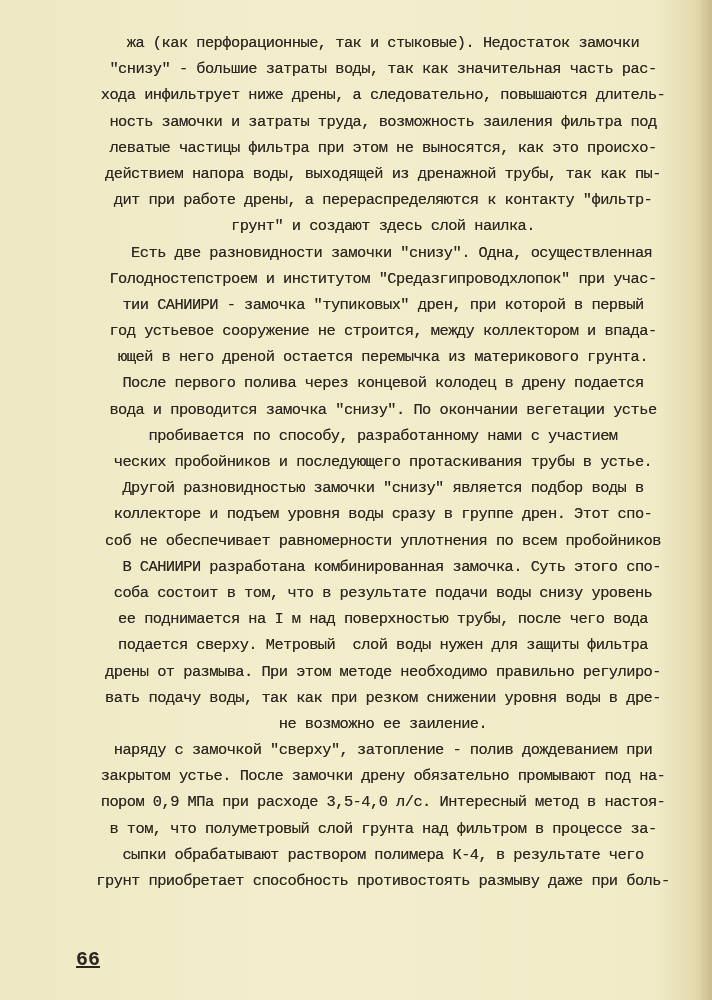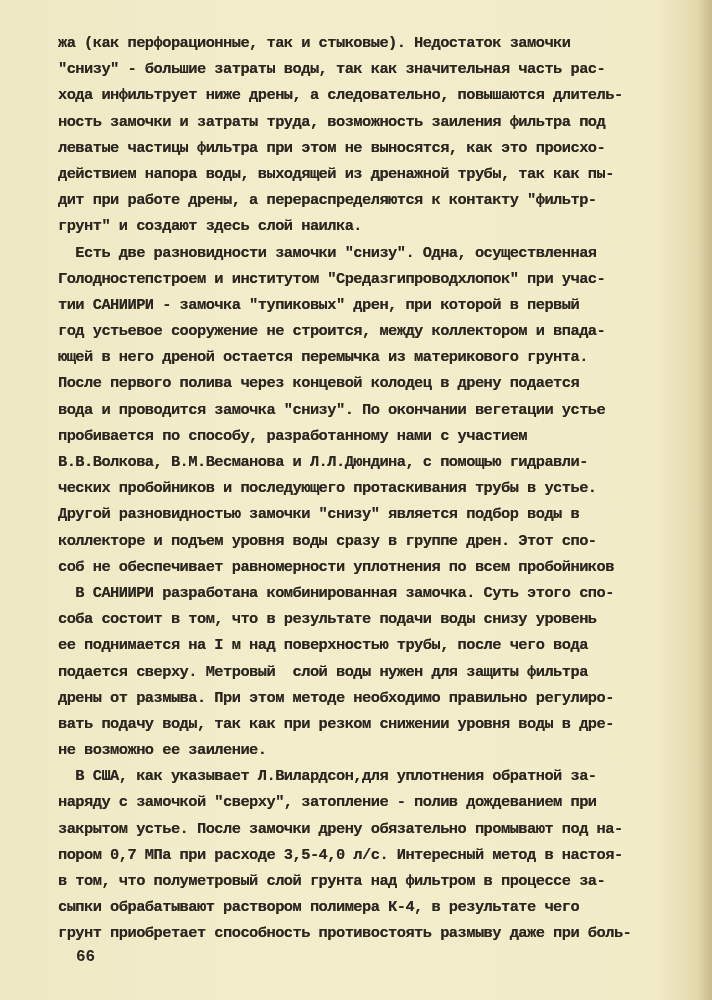--- a/index.html
+++ b/index.html
@@ -16,27 +16,28 @@
     position: absolute; left: 58px; top: 30px; width: 650px;
   }
   .line {
     font-family: "Liberation Mono", "DejaVu Sans Mono", monospace;
     font-size: 15.4px;
     letter-spacing: -0.55px;
     line-height: 26.2px;
     height: 26.2px;
     white-space: pre;
     color: #2b2620;
-    font-weight: bold;
+    font-weight: normal;
     text-shadow: 0 0 0.6px rgba(40,35,28,0.6);
+    text-align: center;
   }
   .page-number {
     position: absolute; left: 76px; top: 948px;
     font-family: "Liberation Mono", "DejaVu Sans Mono", monospace;
-    font-size: 16px; font-weight: bold; color: #2b2620;
+    font-size: 20px; font-weight: bold; color: #2b2620; text-decoration: underline;
   }
   .edge-shadow {
     position: absolute; right: 0; top: 0; width: 14px; height: 1000px;
     background: linear-gradient(90deg, rgba(0,0,0,0) 0%, rgba(150,130,80,0.25) 100%);
   }
 </style>
 </head>
 <body>
 
 <div class="page">
@@ -50,36 +51,34 @@
     <div class="line">дит при работе дрены, а перераспределяются к контакту "фильтр-</div>
     <div class="line">грунт" и создают здесь слой наилка.</div>
     <div class="line">  Есть две разновидности замочки "снизу". Одна, осуществленная</div>
     <div class="line">Голодностепстроем и институтом "Средазгипроводхлопок" при учас-</div>
     <div class="line">тии САНИИРИ - замочка "тупиковых" дрен, при которой в первый</div>
     <div class="line">год устьевое сооружение не строится, между коллектором и впада-</div>
     <div class="line">ющей в него дреной остается перемычка из материкового грунта.</div>
     <div class="line">После первого полива через концевой колодец в дрену подается</div>
     <div class="line">вода и проводится замочка "снизу". По окончании вегетации устье</div>
     <div class="line">пробивается по способу, разработанному нами с участием</div>
-    <div class="line">В.В.Волкова, В.М.Весманова и Л.Л.Дюндина, с помощью гидравли-</div>
     <div class="line">ческих пробойников и последующего протаскивания трубы в устье.</div>
     <div class="line">Другой разновидностью замочки "снизу" является подбор воды в</div>
     <div class="line">коллекторе и подъем уровня воды сразу в группе дрен. Этот спо-</div>
     <div class="line">соб не обеспечивает равномерности уплотнения по всем пробойников</div>
     <div class="line">  В САНИИРИ разработана комбинированная замочка. Суть этого спо-</div>
     <div class="line">соба состоит в том, что в результате подачи воды снизу уровень</div>
     <div class="line">ее поднимается на I м над поверхностью трубы, после чего вода</div>
     <div class="line">подается сверху. Метровый  слой воды нужен для защиты фильтра</div>
     <div class="line">дрены от размыва. При этом методе необходимо правильно регулиро-</div>
     <div class="line">вать подачу воды, так как при резком снижении уровня воды в дре-</div>
     <div class="line">не возможно ее заиление.</div>
-    <div class="line">  В США, как указывает Л.Вилардсон,для уплотнения обратной за-</div>
     <div class="line">наряду с замочкой "сверху", затопление - полив дождеванием при</div>
     <div class="line">закрытом устье. После замочки дрену обязательно промывают под на-</div>
-    <div class="line">пором 0,7 МПа при расходе 3,5-4,0 л/с. Интересный метод в настоя-</div>
+    <div class="line">пором 0,9 МПа при расходе 3,5-4,0 л/с. Интересный метод в настоя-</div>
     <div class="line">в том, что полуметровый слой грунта над фильтром в процессе за-</div>
     <div class="line">сыпки обрабатывают раствором полимера К-4, в результате чего</div>
     <div class="line">грунт приобретает способность противостоять размыву даже при боль-</div>
 
   </div>
   <div class="page-number">66</div>
   <div class="edge-shadow"></div>
 </div>
 
 </body></html>

